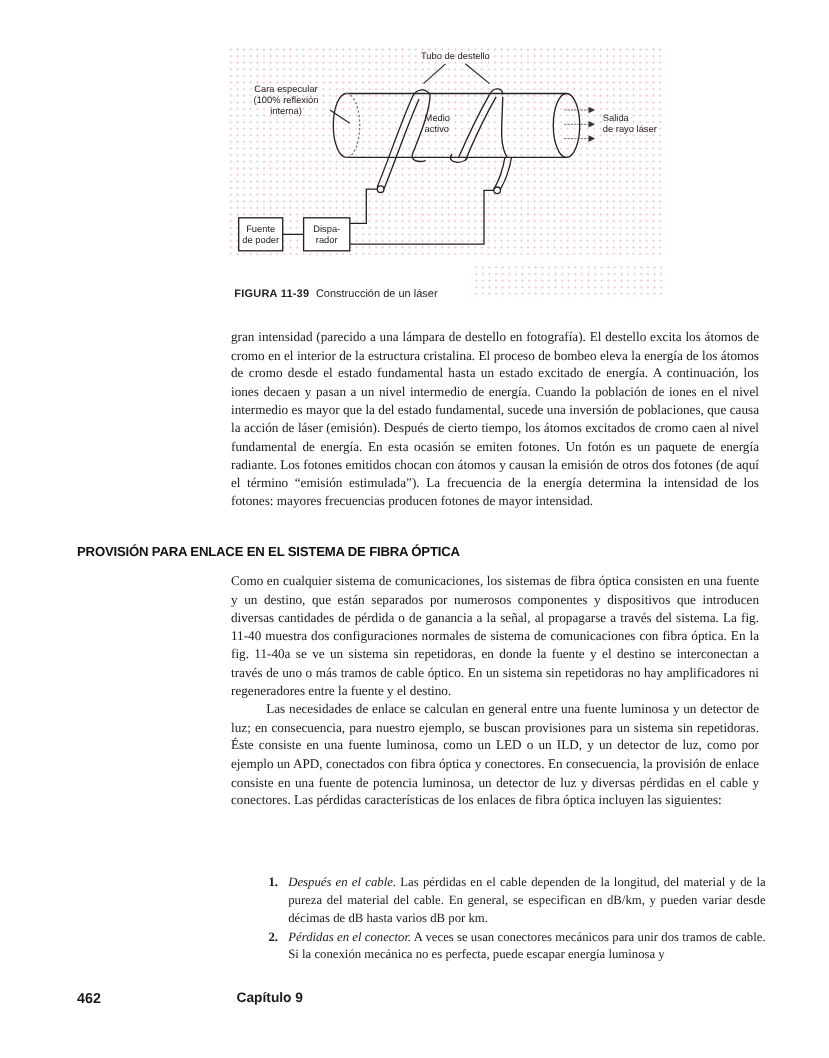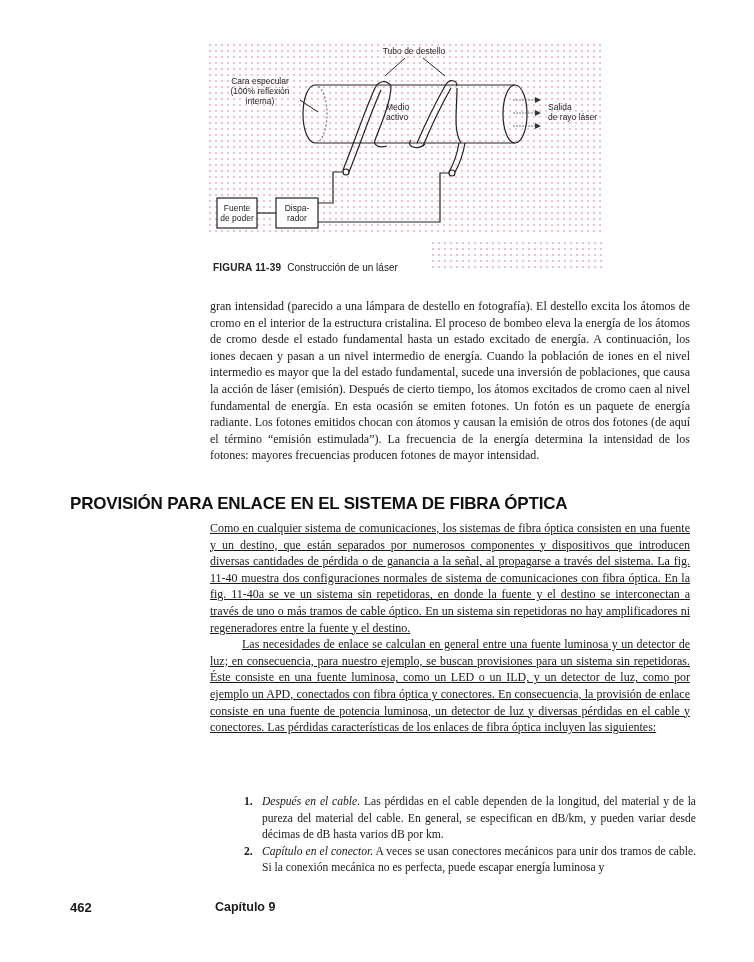--- a/index.html
+++ b/index.html
@@ -14,21 +14,21 @@
     background-image: radial-gradient(circle, #f2bfcf 0.8px, transparent 1px);
     background-size: 6px 6px;
   }
   svg.diagram { position: absolute; left: 205px; top: 40px; width: 400px; height: 200px; }
   .dlabel { font-family: "Liberation Sans", sans-serif; font-size: 8.5px; fill: #222; }
   .caption { position: absolute; left: 213px; top: 246px; font-family: "Liberation Sans", sans-serif; font-size: 10px; color: #222; margin-top: 16px; }
   .caption .num { font-weight: bold; letter-spacing: 0.2px; margin-right: 6px; }
   .body-text { position: absolute; left: 210px; width: 480px; font-size: 12px; line-height: 16.6px; text-align: justify; }
   .body-text p { margin: 0; }
   .indent { text-indent: 32px; }
-  .heading { position: absolute; left: 70px; top: 494px; font-family: "Liberation Sans", sans-serif; font-weight: bold; font-size: 17px; letter-spacing: -0.2px; color: #111; text-align: right; }
+  .heading { position: absolute; left: 70px; top: 494px; font-family: "Liberation Sans", sans-serif; font-weight: bold; font-size: 12px; letter-spacing: -0.2px; color: #111; text-align: right; }
   .list { position: absolute; left: 244px; width: 452px; top: 794px; font-size: 11.6px; line-height: 16.6px; text-align: justify; }
   .list-item { position: relative; padding-left: 18px; margin: 0; }
   .list-item .n { position: absolute; left: 0; top: 0; font-weight: bold; }
   .list-item .t { font-style: italic; }
   .footer-num { position: absolute; left: 70px; top: 900px; font-family: "Liberation Sans", sans-serif; font-weight: bold; font-size: 13px; }
   .footer-ch { position: absolute; left: 215px; top: 900px; font-family: "Liberation Sans", sans-serif; font-weight: bold; font-size: 12.5px; }
 </style>
 </head>
 <body>
 
@@ -102,28 +102,28 @@
 <div class="caption">
   <span class="num">FIGURA 11-39</span><span>Construcción de un láser</span>
 </div>
 
 <div class="body-text" style="top:298px;">
   <p>gran intensidad (parecido a una lámpara de destello en fotografía). El destello excita los átomos de cromo en el interior de la estructura cristalina. El proceso de bombeo eleva la energía de los átomos de cromo desde el estado fundamental hasta un estado excitado de energía. A continuación, los iones decaen y pasan a un nivel intermedio de energía. Cuando la población de iones en el nivel intermedio es mayor que la del estado fundamental, sucede una inversión de poblaciones, que causa la acción de láser (emisión). Después de cierto tiempo, los átomos excitados de cromo caen al nivel fundamental de energía. En esta ocasión se emiten fotones. Un fotón es un paquete de energía radiante. Los fotones emitidos chocan con átomos y causan la emisión de otros dos fotones (de aquí el término “emisión estimulada”). La frecuencia de la energía determina la intensidad de los fotones: mayores frecuencias producen fotones de mayor intensidad.</p>
 </div>
 
 <div class="heading">PROVISIÓN PARA ENLACE EN EL SISTEMA DE FIBRA ÓPTICA</div>
 
-<div class="body-text" style="top:520px;text-decoration:underline;">
+<div class="body-text" style="top:520px;">
   <p>Como en cualquier sistema de comunicaciones, los sistemas de fibra óptica consisten en una fuente y un destino, que están separados por numerosos componentes y dispositivos que introducen diversas cantidades de pérdida o de ganancia a la señal, al propagarse a través del sistema. La fig. 11-40 muestra dos configuraciones normales de sistema de comunicaciones con fibra óptica. En la fig. 11-40a se ve un sistema sin repetidoras, en donde la fuente y el destino se interconectan a través de uno o más tramos de cable óptico. En un sistema sin repetidoras no hay amplificadores ni regeneradores entre la fuente y el destino.</p>
   <p class="indent">Las necesidades de enlace se calculan en general entre una fuente luminosa y un detector de luz; en consecuencia, para nuestro ejemplo, se buscan provisiones para un sistema sin repetidoras. Éste consiste en una fuente luminosa, como un LED o un ILD, y un detector de luz, como por ejemplo un APD, conectados con fibra óptica y conectores. En consecuencia, la provisión de enlace consiste en una fuente de potencia luminosa, un detector de luz y diversas pérdidas en el cable y conectores. Las pérdidas características de los enlaces de fibra óptica incluyen las siguientes:</p>
 </div>
 
 <div class="list">
   <p class="list-item">
     <span class="n">1.</span><span class="t">Después en el cable.</span><span> Las pérdidas en el cable dependen de la longitud, del material y de la pureza del material del cable. En general, se especifican en dB/km, y pueden variar desde décimas de dB hasta varios dB por km.</span>
   </p>
   <p class="list-item">
-    <span class="n">2.</span><span class="t">Capítulo en el conector.</span><span> A veces se usan conectores mecánicos para unir dos tramos de cable. Si la conexión mecánica no es perfecta, puede escapar energía luminosa y</span>
+    <span class="n">2.</span><span class="t">Pérdidas en el conector.</span><span> A veces se usan conectores mecánicos para unir dos tramos de cable. Si la conexión mecánica no es perfecta, puede escapar energía luminosa y</span>
   </p>
 </div>
 
 <div class="footer-num">462</div>
 <div class="footer-ch">Capítulo 9</div>
 
 </body></html>

